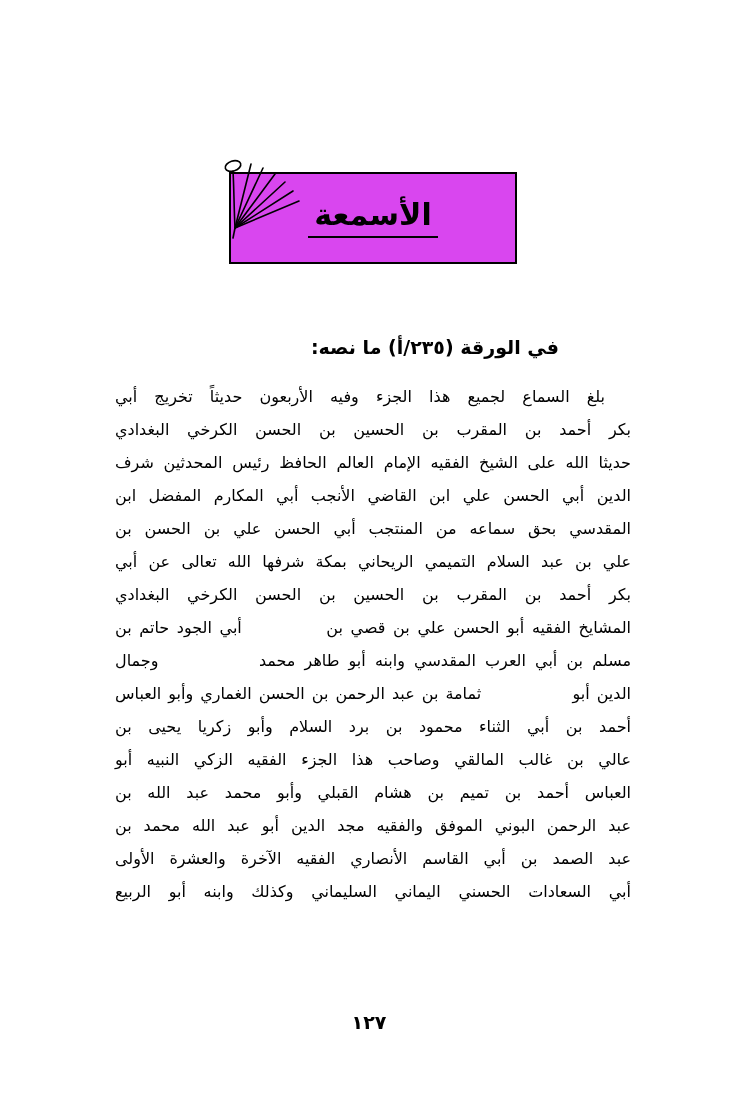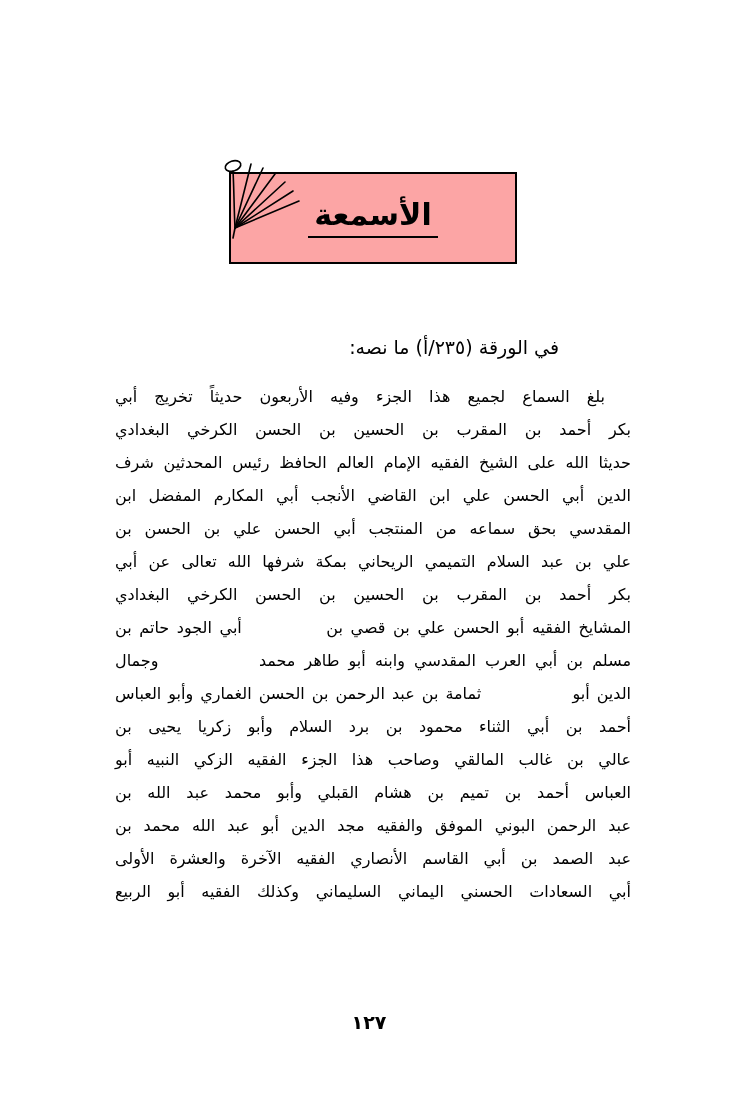--- a/index.html
+++ b/index.html
@@ -22,21 +22,21 @@
   
   .title-box {
     position: relative;
     width: 284px;
     height: 88px;
     margin: 172px auto 0 auto;
     border: 2px solid #000000;
     display: flex;
     align-items: center;
     justify-content: center;
-    background: #fca5a5;
+    background: #d946ef;
   }
   .title-text {
     display: inline-block;
     font-size: 30px;
     font-weight: bold;
     line-height: 1.1;
     padding: 0 6px 5px 6px;
     border-bottom: 2px solid #000000;
   }
   .quill {
@@ -50,21 +50,21 @@
   .quill svg { display: block; }
 
   
   .content {
     padding: 0 115px;
   }
   .heading {
     margin-top: 72px;
     margin-right: 72px;
     font-size: 19px;
-    font-weight: normal;
+    font-weight: bold;
   }
 
   
   .body-text {
     margin-top: 22px;
     font-size: 16px;
     line-height: 33px;
   }
   .body-line {
     text-align: justify;
@@ -121,19 +121,19 @@
         <div class="body-line">علي بن عبد السلام التميمي الريحاني بمكة شرفها الله تعالى عن أبي</div>
         <div class="body-line">بكر أحمد بن المقرب بن الحسين بن الحسن الكرخي البغدادي</div>
         <div class="body-line">المشايخ الفقيه أبو الحسن علي بن قصي بن&nbsp;&nbsp;&nbsp;&nbsp;&nbsp;&nbsp;&nbsp;&nbsp;&nbsp;&nbsp; أبي الجود حاتم بن</div>
         <div class="body-line">مسلم بن أبي العرب المقدسي وابنه أبو طاهر محمد&nbsp;&nbsp;&nbsp;&nbsp;&nbsp;&nbsp;&nbsp;&nbsp;&nbsp;&nbsp; وجمال</div>
         <div class="body-line">الدين أبو&nbsp;&nbsp;&nbsp;&nbsp;&nbsp;&nbsp;&nbsp;&nbsp;&nbsp;&nbsp;&nbsp;&nbsp; ثمامة بن عبد الرحمن بن الحسن الغماري وأبو العباس</div>
         <div class="body-line">أحمد بن أبي الثناء محمود بن برد السلام وأبو زكريا يحيى بن</div>
         <div class="body-line">عالي بن غالب المالقي وصاحب هذا الجزء الفقيه الزكي النبيه أبو</div>
         <div class="body-line">العباس أحمد بن تميم بن هشام القبلي وأبو محمد عبد الله بن</div>
         <div class="body-line">عبد الرحمن البوني الموفق والفقيه مجد الدين أبو عبد الله محمد بن</div>
         <div class="body-line">عبد الصمد بن أبي القاسم الأنصاري الفقيه الآخرة والعشرة الأولى</div>
-        <div class="body-line">أبي السعادات الحسني اليماني السليماني وكذلك الفقيه أبو الربيع</div>
+        <div class="body-line">أبي السعادات الحسني اليماني السليماني وكذلك وابنه أبو الربيع</div>
       </div>
   </div>
 
   <div class="page-number">١٢٧</div>
 
 </div>
 
 </body></html>

